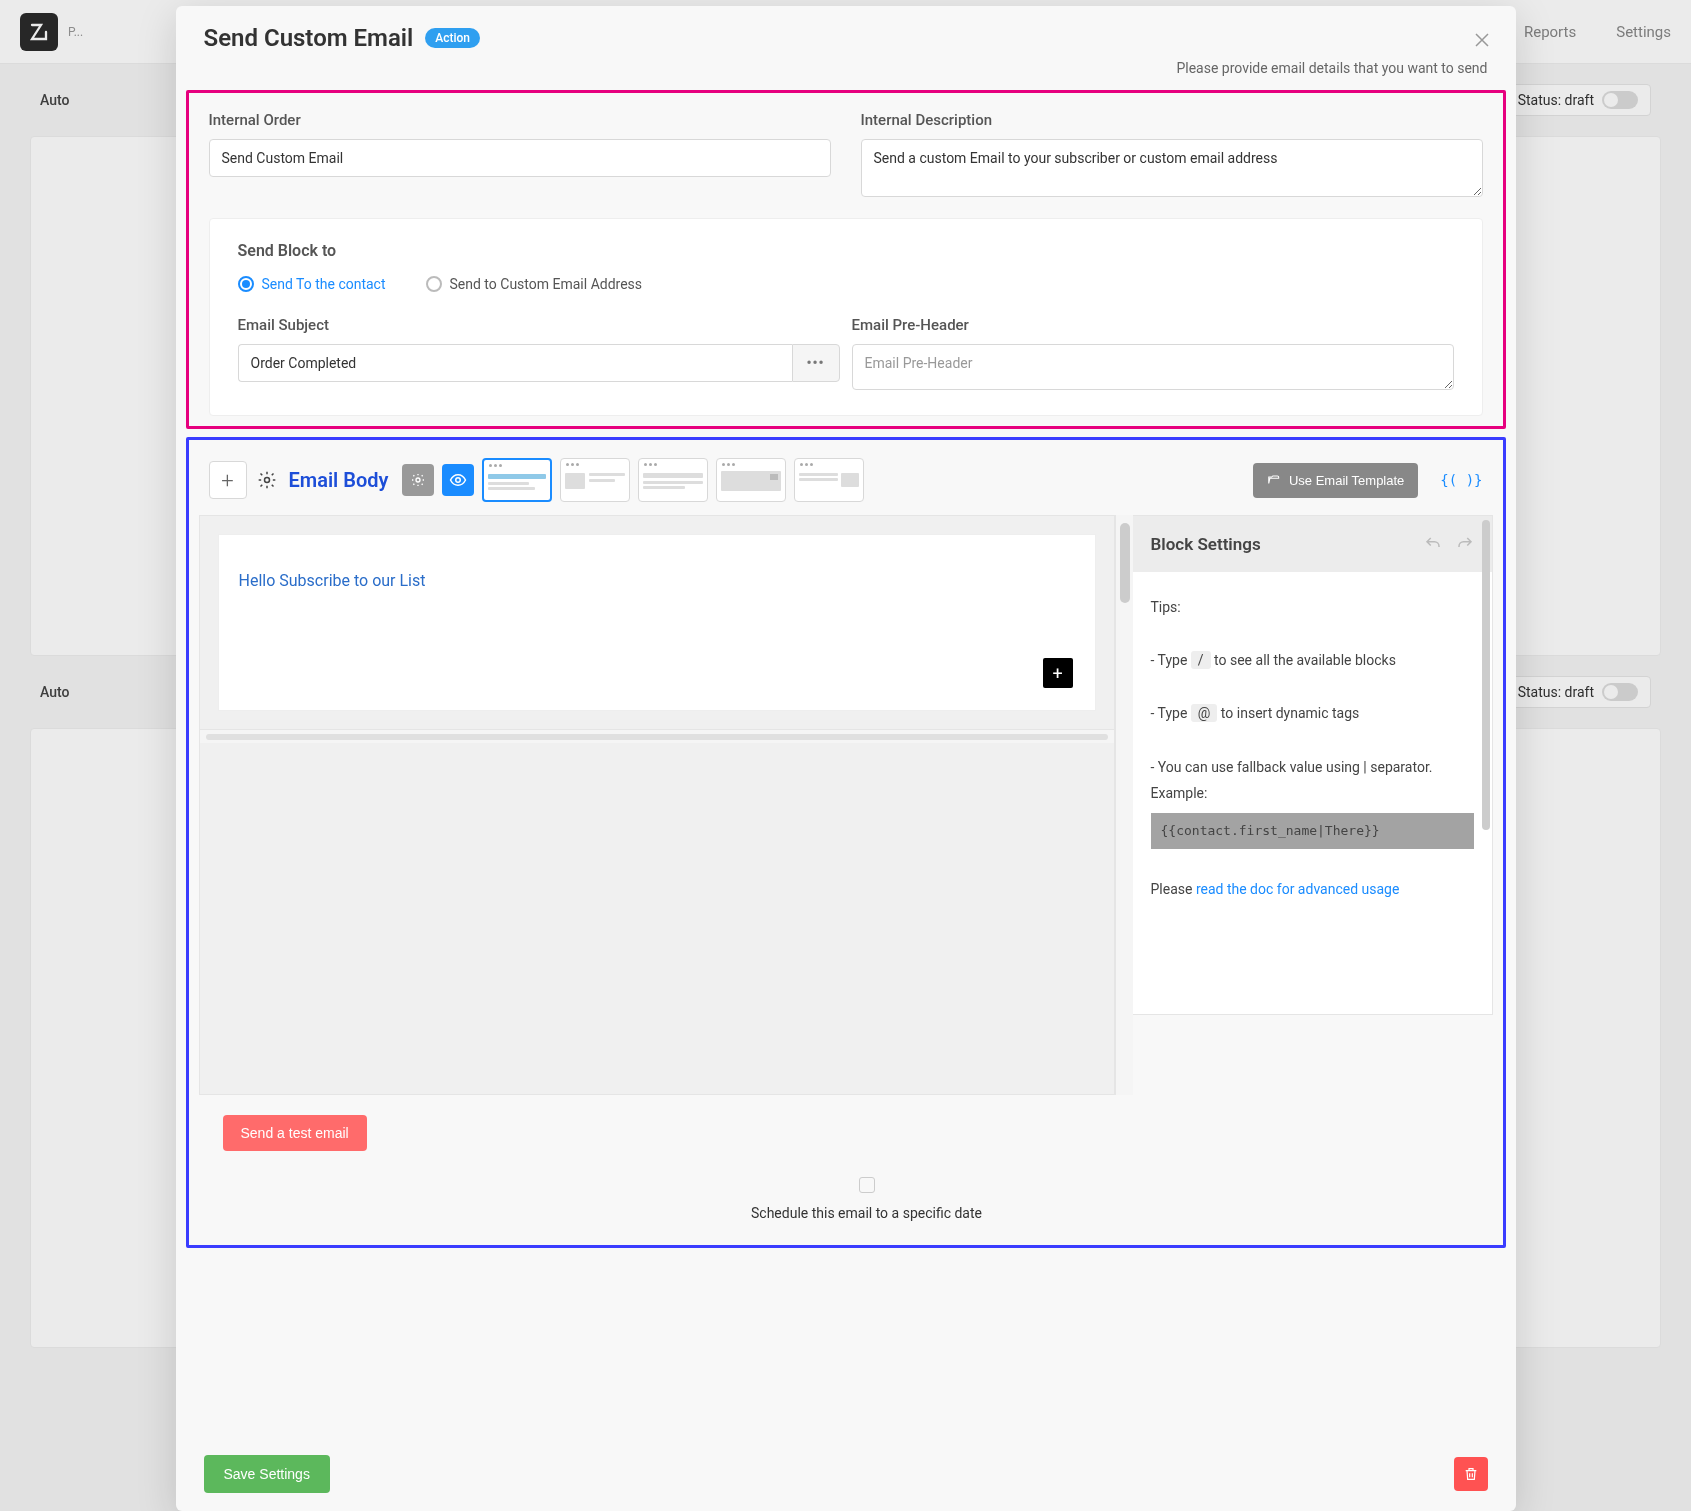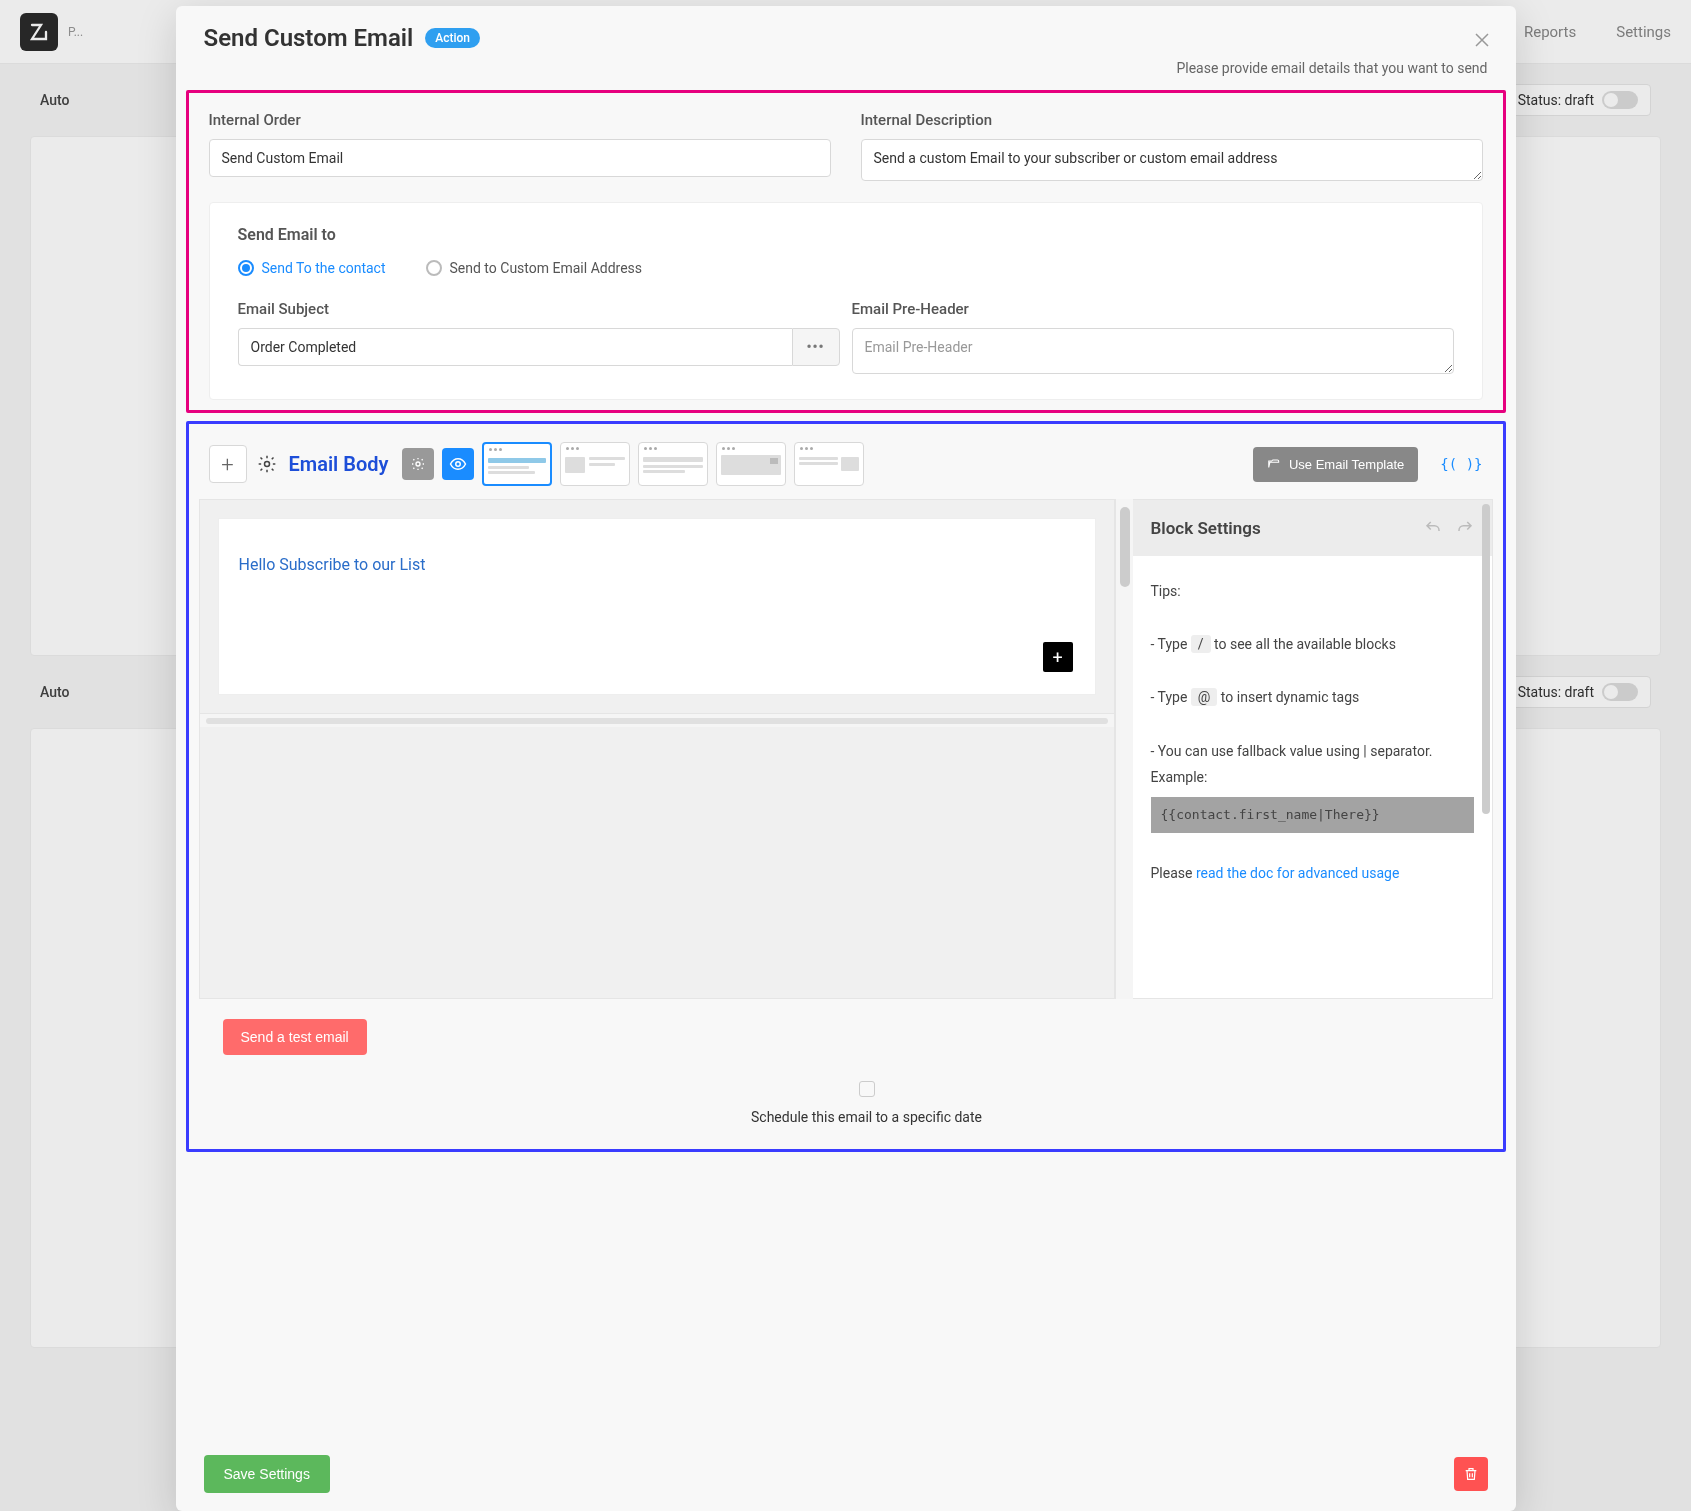--- a/index.html
+++ b/index.html
@@ -32,21 +32,21 @@
 .close-btn { position:absolute; right:22px; top:22px; width:24px; height:24px; color:#999; cursor:pointer; display:flex; align-items:center; justify-content:center; font-size:18px; }
 
 .modal-body { padding: 4px 10px 14px; flex:1; overflow:auto; }
 
 
 .section-pink { border: 3px solid #e6007e; border-radius:2px; padding: 18px 20px 10px; background:#f8f8f8; }
 .form-row { display:flex; gap: 30px; margin-bottom: 18px; }
 .form-col { flex:1; }
 .label { font-size:15px; font-weight:500; color:#555; margin-bottom:10px; display:block; }
 .input, .textarea { width:100%; border:1px solid #d8d8d8; border-radius:4px; padding:10px 12px; font-size:14px; font-family:inherit; background:#fff; color:#333; }
-.textarea { resize: both; height: 42px; }
+.textarea { resize: both; height: 58px; }
 .textarea::placeholder, .input::placeholder { color:#999; }
 
 .white-box { background:#fff; border:1px solid #eee; border-radius:4px; padding: 22px 28px; }
 .subhead { font-size:16px; font-weight:600; color:#555; margin-bottom:16px; }
 .radios { display:flex; gap:40px; margin-bottom:24px; }
 .radio-item { display:flex; align-items:center; gap:8px; font-size:14px; cursor:pointer; }
 .radio-circle { width:16px; height:16px; border:2px solid #bbb; border-radius:50%; display:flex; align-items:center; justify-content:center; }
 .radio-item.active .radio-circle { border-color:#1a8cff; }
 .radio-item.active .radio-circle::after { content:""; width:8px; height:8px; background:#1a8cff; border-radius:50%; }
 .radio-item.active .radio-label { color:#1a8cff; }
@@ -70,21 +70,21 @@
 .tb-small.blue { background:#1a8cff; color:#fff; }
 .layout-thumb { width:70px; height:44px; border:1px solid #d8d8d8; border-radius:4px; background:#fff; padding:4px; cursor:pointer; position:relative; }
 .layout-thumb.active { border:2px solid #1a8cff; }
 .layout-thumb .dots { position:absolute; top:4px; left:5px; display:flex; gap:2px; }
 .layout-thumb .dots span { width:3px; height:3px; border-radius:50%; background:#aaa; }
 .layout-thumb .bar { background:#ddd; border-radius:1px; }
 .use-template { margin-left:auto; background:#888; color:#fff; border:none; padding:10px 14px; border-radius:4px; font-size:13px; cursor:pointer; display:flex; align-items:center; gap:8px; }
 .curly { color:#1a8cff; font-size:14px; margin-left:14px; cursor:pointer; font-family:monospace; }
 
 .editor-row { display:flex; gap:0; border-top:1px solid transparent; }
-.editor-main { flex:1; background:#f0f0f0; border:1px solid #e5e5e5; height:500px; overflow:auto; position:relative; }
+.editor-main { flex:1; background:#f0f0f0; border:1px solid #e5e5e5; height:580px; overflow:auto; position:relative; }
 .editor-scroll-v { width:18px; background:#f5f5f5; border-left:1px solid #e5e5e5; position:relative; }
 .editor-scroll-v::after { content:""; position:absolute; top:8px; left:4px; width:10px; height:80px; background:#ccc; border-radius:5px; }
 .editor-content { background:#fff; margin:18px; padding:36px 20px 120px; border:1px solid #eee; position:relative; }
 .editor-text { color:#2a6dc9; font-size:16px; }
 .editor-plus { position:absolute; right:22px; bottom:22px; width:30px; height:30px; background:#000; color:#fff; display:flex; align-items:center; justify-content:center; font-size:18px; border-radius:2px; cursor:pointer; }
 .editor-scrollbar-h { height:14px; background:#f5f5f5; border-top:1px solid #e5e5e5; position:relative; }
 .editor-scrollbar-h::after { content:""; position:absolute; left:6px; right:6px; top:4px; height:6px; background:#e0e0e0; border-radius:3px; }
 
 .settings-panel { width:360px; background:#fff; border:1px solid #e5e5e5; border-left:none; height:500px; overflow:auto; position:relative; }
 .settings-header { background:#ececec; padding:18px 18px; display:flex; align-items:center; }
@@ -169,21 +169,21 @@
             <label class="label">Internal Order</label>
             <input class="input" value="Send Custom Email" style="">
           </div>
           <div class="form-col">
             <label class="label">Internal Description</label>
             <textarea class="textarea" style="">Send a custom Email to your subscriber or custom email address</textarea>
           </div>
         </div>
 
         <div class="white-box">
-          <div class="subhead">Send Email to</div>
+          <div class="subhead">Send Block to</div>
           <div class="radios">
             <label class="radio-item active">
               <span class="radio-circle"></span>
               <span class="radio-label">Send To the contact</span>
             </label>
             <label class="radio-item">
               <span class="radio-circle"></span>
               <span class="radio-label">Send to Custom Email Address</span>
             </label>
           </div>

